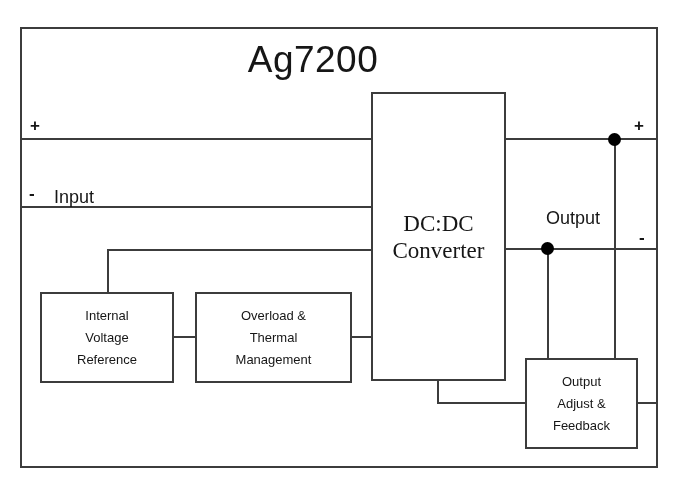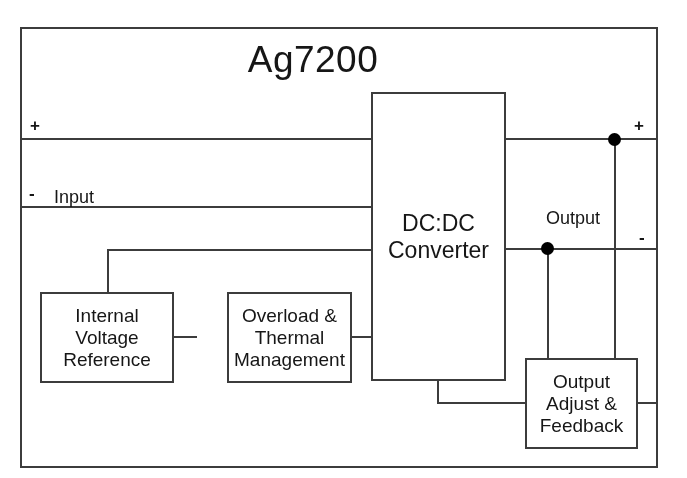--- a/index.html
+++ b/index.html
@@ -43,30 +43,30 @@
   }
   .block {
     position: absolute;
     border: 2px solid var(--line);
     background: var(--background);
     display: flex;
     align-items: center;
     justify-content: center;
     text-align: center;
     white-space: pre-line;
-    font-size: 19px;
+    font-size: 13px;
     line-height: 22px;
     color: var(--text);
   }
   .block.dcdc {
     left: 371px; top: 92px; width: 135px; height: 289px;
-    font-size: 23px; line-height: 27px;
+    font-size: 23px; line-height: 27px; font-family: Liberation Serif, serif;
   }
   .block.ivr { left: 40px;  top: 292px; width: 134px; height: 91px; }
-  .block.otm { left: 195px; top: 292px; width: 125px; height: 91px; margin-left: 32px; }
+  .block.otm { left: 195px; top: 292px; width: 157px; height: 91px; }
   .block.oaf { left: 525px; top: 358px; width: 113px; height: 91px; }
   .port-label {
     position: absolute;
     font-size: 18px;
     line-height: 21px;
     color: var(--text);
     margin-top: 26px;
   }
   .sign {
     position: absolute;

